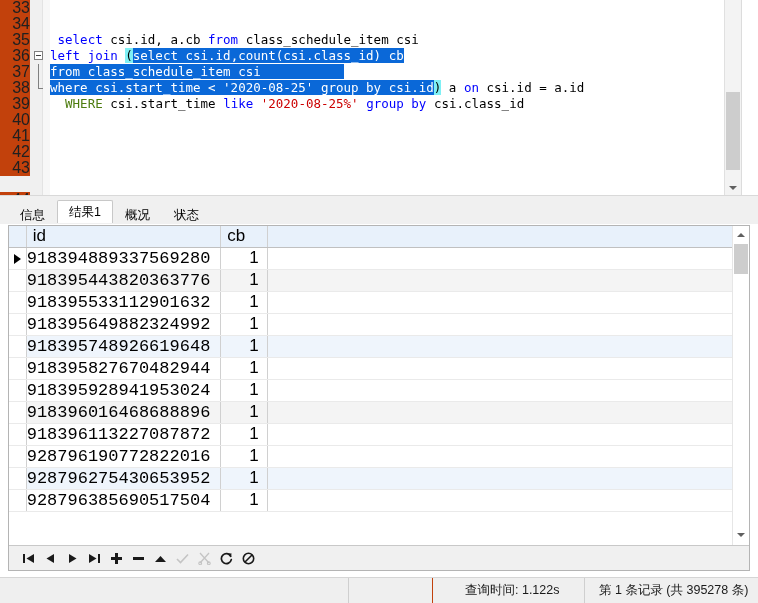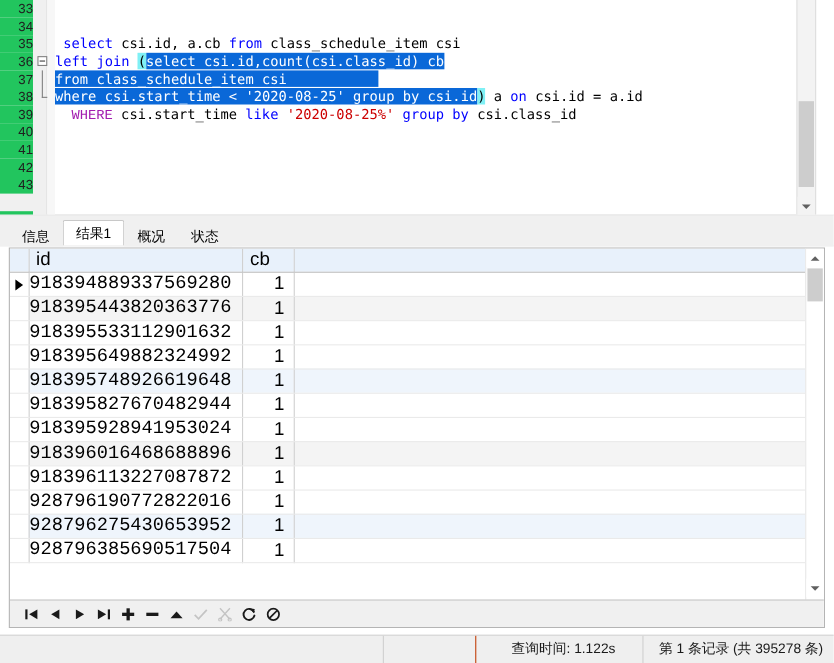--- a/index.html
+++ b/index.html
@@ -47,22 +47,22 @@
     font-family: "DejaVu Sans Mono", "Liberation Mono", monospace;
     font-size: 12.5px;
   }
   .gutter-num {
     position: absolute;
     left: 0; top: 0;
     width: 30px;
     text-align: right;
     color: #202020;
     font-family: "Liberation Sans", sans-serif;
-    font-size: 12px;
-    background: #22c55e;
+    font-size: 16px;
+    background: #c2410c;
   }
   .gutter-strip {
     position: absolute;
     left: 0; top: 0;
     width: 42px;
     height: 100%;
     background: #f0f0f0;
     border-right: 1px solid #e3e3e3;
   }
   .gutter-strip2 {
@@ -102,21 +102,21 @@
     position: absolute;
     left: 38px; top: 0;
     width: 5px; height: 9px;
     border-left: 1px solid #808080;
     border-bottom: 1px solid #808080;
     box-sizing: border-box;
   }
 
   
   .kw   { color: #0000ff; }
-  .kw2  { color: #a21caf; font-family: Liberation Mono, monospace; }
+  .kw2  { color: #4d7c0f; }
   .str  { color: #cc0000; }
   .plain{ color: #000000; }
   .sel  { background: #0a68d8; color: #ffffff; }
   .brhl { background: #7ff0f5; color: #000000; }
 
   
   .ed-vscroll {
     position: absolute;
     right: 17px; top: 0;
     width: 17px; height: 196px;

